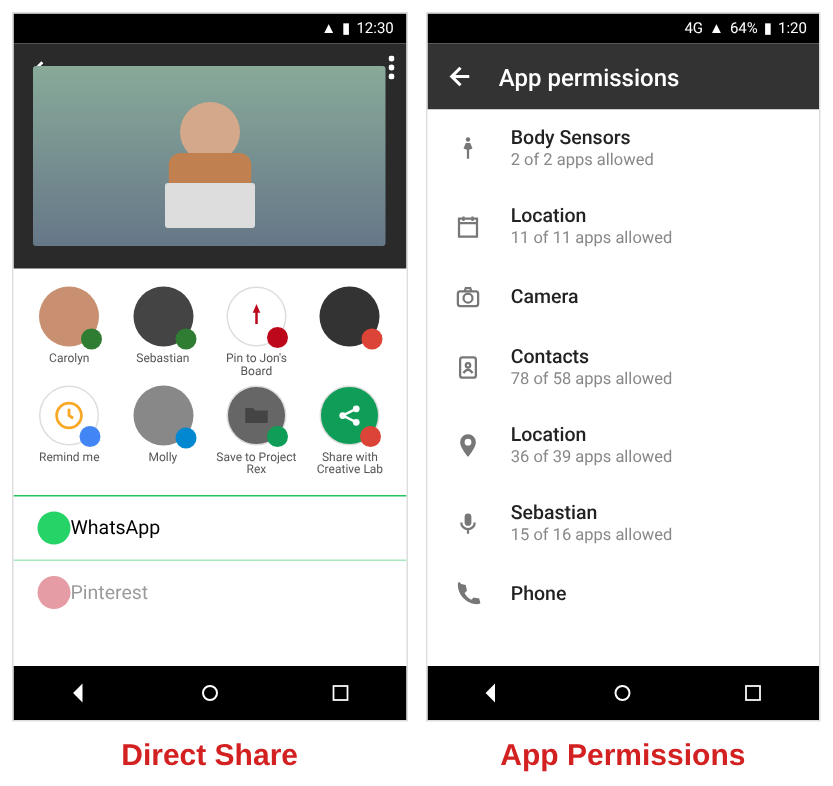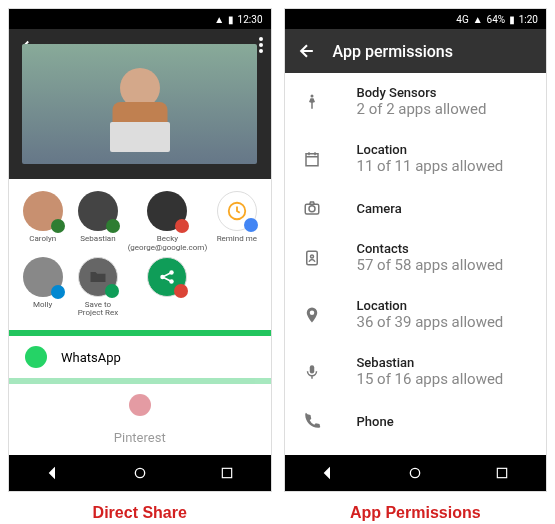--- a/index.html
+++ b/index.html
@@ -13,31 +13,31 @@
 .hero-img{width:90%;height:80%;background:linear-gradient(#8a9,#678);border-radius:2px;position:relative;overflow:hidden}
 .hero-person{position:absolute;left:50%;top:20%;transform:translateX(-50%);width:40px;height:40px;border-radius:50%;background:#d4a88a}
 .hero-body{position:absolute;left:50%;top:48%;transform:translateX(-50%);width:55px;height:45px;background:#c08050;border-radius:8px 8px 0 0}
 .laptop{position:absolute;left:50%;bottom:10%;transform:translateX(-50%);width:60px;height:30px;background:#ddd;border-radius:2px}
 .hero .back{position:absolute;top:8px;left:8px;color:#fff}
 .hero .more{position:absolute;top:8px;right:8px;color:#fff}
 .share-grid{display:grid;grid-template-columns:repeat(4,1fr);gap:4px;padding:12px 8px;background:#fff}
 .share-item{display:flex;flex-direction:column;align-items:center;gap:4px;font-size:8px;color:#555;text-align:center;line-height:1.1}
 .avatar{width:40px;height:40px;border-radius:50%;position:relative}
 .badge{position:absolute;bottom:-2px;right:-2px;width:14px;height:14px;border-radius:50%;display:flex;align-items:center;justify-content:center;font-size:8px;color:#fff}
-.app-row{display:flex;align-items:center;gap:14px;padding:10px 16px;border-top:6px solid #22c55e;font-size:13px}
+.app-row{display:flex;align-items:center;padding:10px 16px;border-top:1px solid #22c55e;font-size:13px}
 .app-icon{width:22px;height:22px;border-radius:50%}
 .perm-list{flex:1;background:#fff;overflow:hidden}
-.perm-item{display:flex;align-items:center;gap:34px;padding:12px 18px}
+.perm-item{display:flex;align-items:center;gap:18px;padding:12px 18px}
 .perm-icon{width:20px;color:#777;font-size:16px;text-align:center}
 .perm-text .t{font-size:13px;color:#222;font-weight:500}
-.perm-text .s{font-size:15px;color:#888}
+.perm-text .s{font-size:11px;color:#888}
 .navbar{background:#000;height:36px;display:flex;justify-content:space-around;align-items:center;color:#fff}
 .navbtn{width:18px;height:18px;display:flex;align-items:center;justify-content:center}
 .captions{display:flex;gap:12px}
-.caption{flex:1;text-align:center;color:#d32020;font-weight:700;font-size:16px;font-family:Arial,sans-serif}
+.caption{flex:1;text-align:center;color:#d32020;font-weight:700;font-size:20px;font-family:Arial,sans-serif}
 svg{display:block}
 </style>
 </head>
 <body>
 
 <div class="phones">
 
 <div class="phone">
   <div class="statusbar">
     <span>▲</span>
@@ -70,24 +70,32 @@
           </div>
           <span>Carolyn</span>
         </div>
         <div class="share-item">
           <div class="avatar" style="background: rgb(68, 68, 68);">
             <div class="badge" style="background: rgb(46, 125, 50);"></div>
           </div>
           <span>Sebastian</span>
         </div>
         <div class="share-item">
+          <div class="avatar" style="background: rgb(255, 255, 255); display: flex; align-items: center; justify-content: center; border: 1px solid rgb(221, 221, 221);">
+            <svg width="20" height="20" viewBox="0 0 24 24">
+              <path fill="#bd081c" d="M12 2l3 7h-6z M11 9h2v9h-2z"></path>
+            </svg>
+            <div class="badge" style="background: rgb(189, 8, 28);"></div>
+          </div>
+          <span>Pin to Jon's Board</span>
+        </div>
+        <div class="share-item">
           <div class="avatar" style="background: rgb(51, 51, 51);">
             <div class="badge" style="background: rgb(219, 68, 55);"></div>
           </div>
-          <span>Becky (george@google.com)</span>
         </div>
         <div class="share-item">
           <div class="avatar" style="background: rgb(255, 255, 255); display: flex; align-items: center; justify-content: center; border: 1px solid rgb(221, 221, 221);">
             <svg width="22" height="22" viewBox="0 0 24 24" fill="none" stroke="#f9a825" stroke-width="2">
               <circle cx="12" cy="12" r="9"></circle>
               <path d="M12 7v5l3 2"></path>
             </svg>
             <div class="badge" style="background: rgb(66, 133, 244);"></div>
           </div>
           <span>Remind me</span>
@@ -110,28 +118,29 @@
         <div class="share-item">
           <div class="avatar" style="background: rgb(15, 157, 88); display: flex; align-items: center; justify-content: center; border: 1px solid rgb(221, 221, 221);">
             <svg width="18" height="18" viewBox="0 0 24 24" fill="#fff">
               <circle cx="6" cy="12" r="3"></circle>
               <circle cx="18" cy="6" r="3"></circle>
               <circle cx="18" cy="18" r="3"></circle>
               <path stroke="#fff" stroke-width="2" d="M8 11l8-4M8 13l8 4"></path>
             </svg>
             <div class="badge" style="background: rgb(219, 68, 55);"></div>
           </div>
+          <span>Share with Creative Lab</span>
         </div>
       </div>
   <div id="app-list" style="flex:1">
         <div class="app-row">
           <div class="app-icon" style="background: rgb(37, 211, 102);"></div>
           <span>WhatsApp</span>
         </div>
-        <div class="app-row" style="opacity: 0.4; flex-direction: column;">
+        <div class="app-row" style="opacity: 0.4;">
           <div class="app-icon" style="background: rgb(189, 8, 28);"></div>
           <span>Pinterest</span>
         </div>
       </div>
   <div class="navbar">
     <span class="navbtn">
           <svg width="16" height="16" viewBox="0 0 24 24" fill="none" stroke="#fff" stroke-width="2">
             <path d="M14 5l-7 7 7 7z" fill="#fff"></path>
           </svg>
         </span>
@@ -204,21 +213,21 @@
         <div class="perm-item">
           <div class="perm-icon">
             <svg width="18" height="18" viewBox="0 0 24 24" fill="none" stroke="#777" stroke-width="2">
               <rect x="5" y="3" width="14" height="18" rx="2"></rect>
               <circle cx="12" cy="10" r="2"></circle>
               <path d="M8 17c1-2 3-3 4-3s3 1 4 3"></path>
             </svg>
           </div>
           <div class="perm-text">
             <div class="t">Contacts</div>
-            <div class="s">57 of 58 apps allowed</div>
+            <div class="s">78 of 58 apps allowed</div>
           </div>
         </div>
         <div class="perm-item">
           <div class="perm-icon">
             <svg width="18" height="18" viewBox="0 0 24 24" fill="#777">
               <path d="M12 2a7 7 0 00-7 7c0 5 7 13 7 13s7-8 7-13a7 7 0 00-7-7zm0 10a3 3 0 110-6 3 3 0 010 6z"></path>
             </svg>
           </div>
           <div class="perm-text">
             <div class="t">Location</div>

